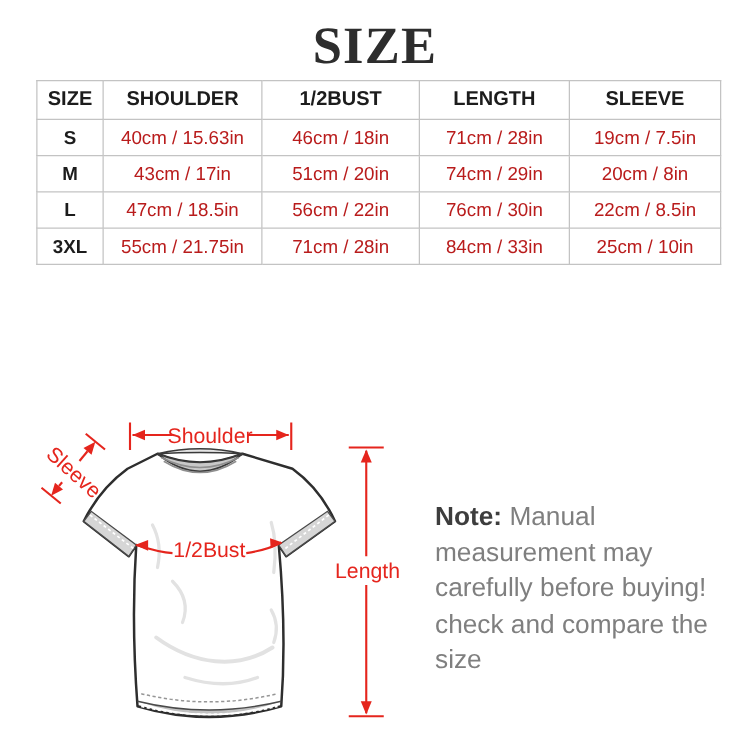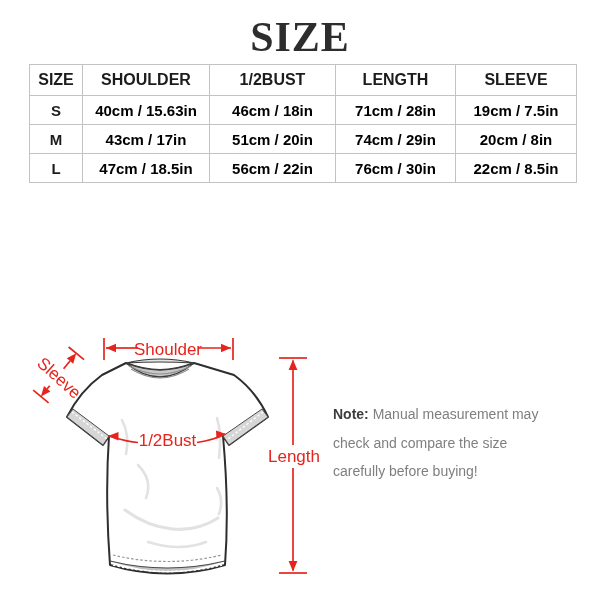--- a/index.html
+++ b/index.html
@@ -13,32 +13,32 @@
     letter-spacing:1px;color:#2d2d2d;
   }
   table.size-table{
     position:absolute;left:29px;top:64px;width:547px;
     border-collapse:collapse;table-layout:fixed;background:#fff;
   }
   table.size-table th, table.size-table td{
     border:1px solid #c3c3c3;text-align:center;vertical-align:middle;padding:0;
   }
   table.size-table thead th{height:30px;font-size:16px;font-weight:700;color:#1c1c1c;}
-  table.size-table tbody td{height:28px;font-size:15px;font-weight:700;color:#000000;}
+  table.size-table tbody td{height:28px;font-size:15px;font-weight:400;color:#b91c1c;}
   table.size-table tbody th{height:28px;font-size:15px;font-weight:700;color:#1c1c1c;}
   .diagram{position:absolute;left:20px;top:330px;width:320px;height:265px;}
   .shirt-line{stroke:#2e2e2e;stroke-width:2;fill:#ffffff;stroke-linejoin:round;stroke-linecap:round;}
   .thin{stroke:#3a3a3a;stroke-width:1.2;fill:none;}
   .wrinkle{stroke:#e2e2e2;stroke-width:2.6;fill:none;stroke-linecap:round;}
   .ann{stroke:#e5251d;stroke-width:1.7;fill:none;}
   .ann-fill{fill:#e5251d;stroke:none;}
   .ann-label{font:17px "Liberation Sans", sans-serif;fill:#e5251d;}
   .note{
-    position:absolute;left:333px;top:400px;width:250px;
-    font-size:14px;line-height:28.5px;color:#7f7f7f;
+    position:absolute;left:348px;top:400px;width:250px;
+    font-size:21px;line-height:28.5px;color:#7f7f7f;
   }
   .note b{color:#3d3d3d;font-weight:700;}
 </style>
 </head>
 <body>
 
 <h1 class="page-title">SIZE</h1>
 
 <table class="size-table">
   <colgroup>
@@ -71,20 +71,27 @@
       <td>51cm / 20in</td>
       <td>74cm / 29in</td>
       <td>20cm / 8in</td>
     </tr>
     <tr>
       <th>L</th>
       <td>47cm / 18.5in</td>
       <td>56cm / 22in</td>
       <td>76cm / 30in</td>
       <td>22cm / 8.5in</td>
+    </tr>
+    <tr>
+      <th>3XL</th>
+      <td>55cm / 21.75in</td>
+      <td>71cm / 28in</td>
+      <td>84cm / 33in</td>
+      <td>25cm / 10in</td>
     </tr>
   </tbody>
 </table>
 
 <div class="diagram">
   <svg width="320" height="265" viewBox="0 0 320 265">
 
     <path class="shirt-line" d="M82,45 L106,33 Q140,47 174,33 L214,45 Q236,61 248,87 L209,115 L203,106
          C207,150 208,195 205,235 Q147,252 90,235 C87,195 86,150 89,106
          L83,115 L47,87 Q60,61 82,45 Z"></path>
@@ -147,15 +154,15 @@
       <path class="ann" d="M273,138 V240.5"></path>
       <polygon class="ann-fill" points="273,29.5 268.6,40 277.4,40"></polygon>
       <polygon class="ann-fill" points="273,241.5 268.6,231 277.4,231"></polygon>
     </g>
     <text class="ann-label" x="274" y="126.5" text-anchor="middle" dominant-baseline="central">Length</text>
   </svg>
 </div>
 
 <div class="note">
   <div><b>Note:</b> <span>Manual measurement may</span></div>
+  <div>carefully before buying!</div>
   <div>check and compare the size</div>
-  <div>carefully before buying!</div>
 </div>
 
 </body></html>

